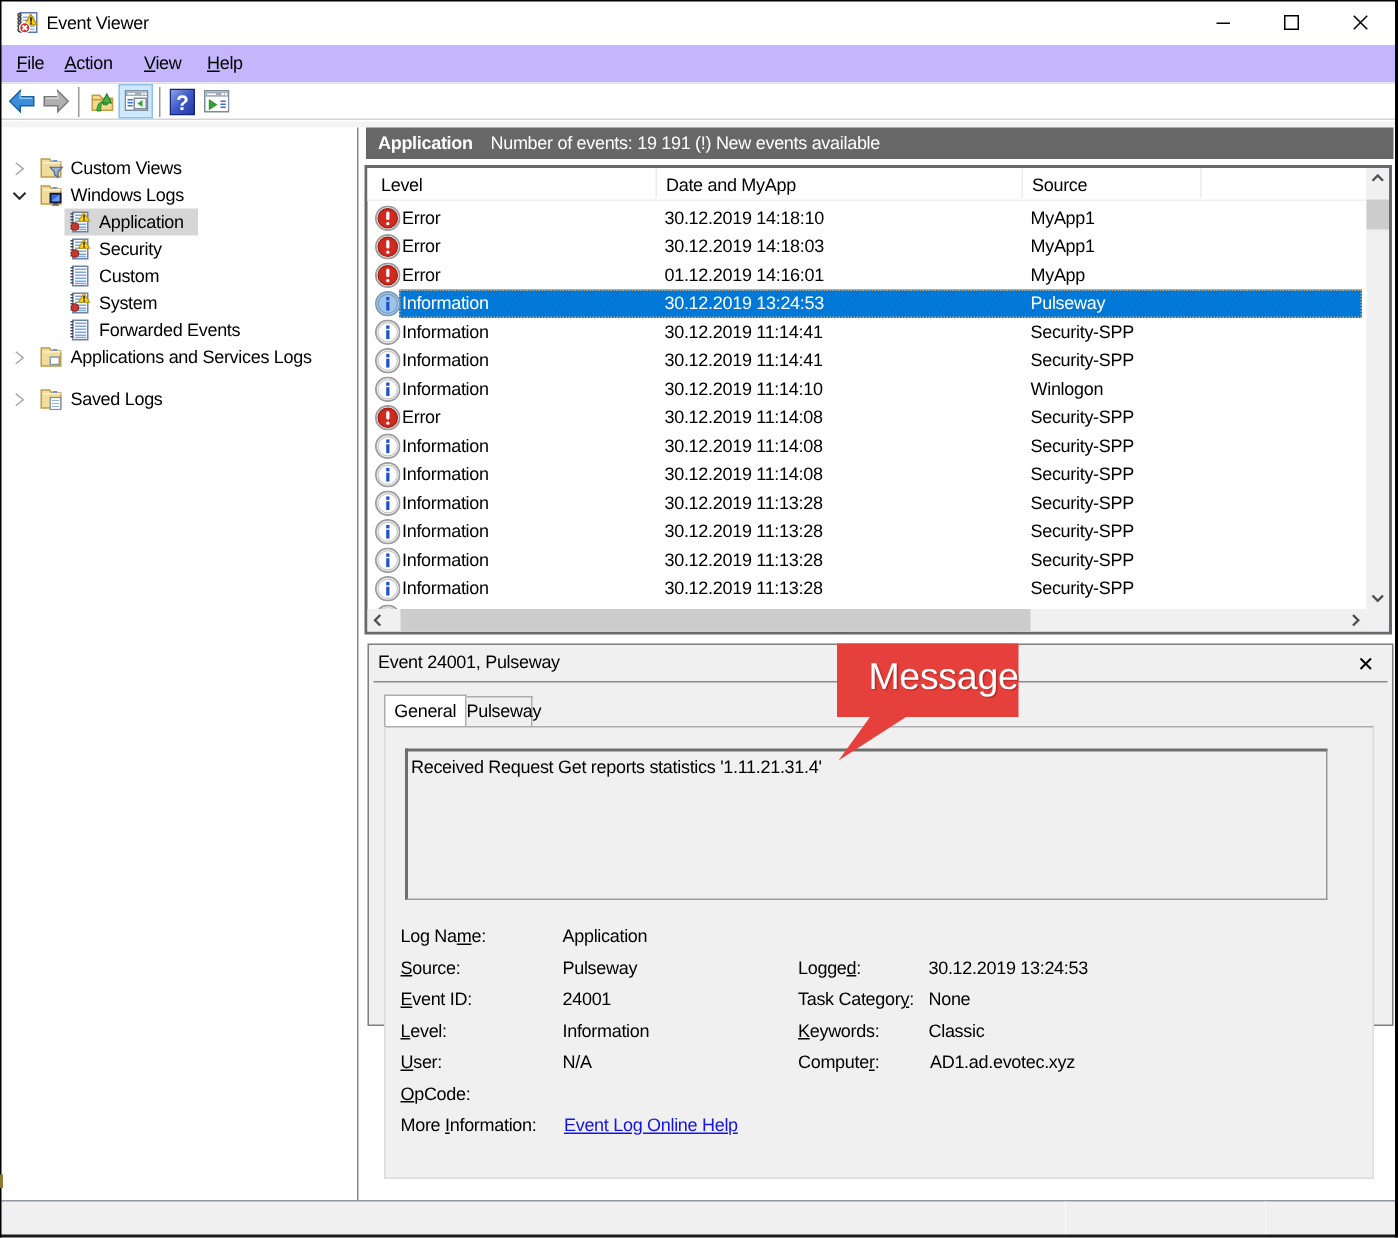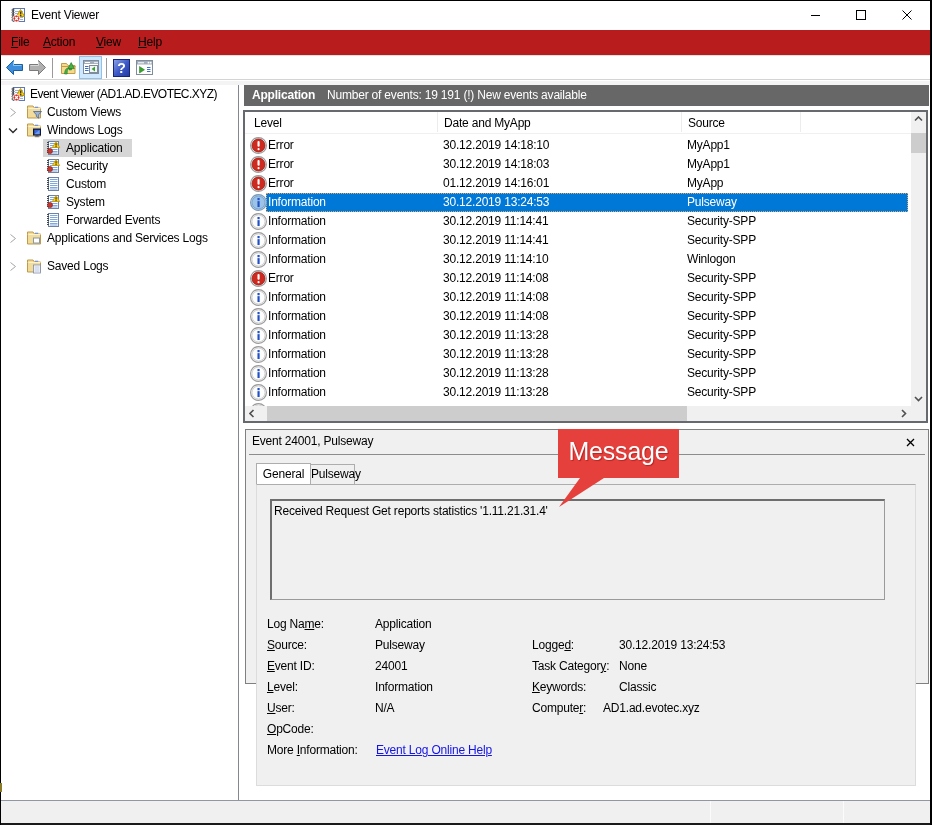--- a/index.html
+++ b/index.html
@@ -4,21 +4,21 @@
 * { margin:0; padding:0; box-sizing:border-box; }
 html,body { width:932px; height:825px; background:#fff; font-family:"Liberation Sans",sans-serif; font-size:12px; letter-spacing:-0.2px; color:#000; overflow:hidden; }
 #win { position:absolute; left:0; top:0; width:932px; height:825px; background:#fff; }
 .abs { position:absolute; }
 .u { text-decoration:underline; }
 
 #titlebar { left:0; top:0; width:930px; height:30px; background:#fff; }
 #title-text { left:31px; top:8px; }
 .wbtn { top:7px; width:16px; height:16px; }
 
-#menubar { left:0; top:30px; width:930px; height:25px; background:#b91c1c; }
+#menubar { left:0; top:30px; width:930px; height:25px; background:#c4b5fd; }
 .menuitem { top:5px; }
 
 #toolbar { left:0; top:55px; width:930px; height:25px; background:#fff; border-top:1px solid #e0e0e0; border-bottom:1px solid #d4d4d4; }
 .tsep { top:2px; width:1px; height:20px; background:#9a9a9a; }
 
 #band { left:0; top:81px; width:930px; height:4px; background:#f4f4f4; }
 
 #tree { left:1px; top:85px; width:238px; height:716px; background:#fff; border-right:1px solid #828790; }
 .trow { position:absolute; height:18px; line-height:18px; white-space:nowrap; }
 .tico { position:absolute; top:1px; }
@@ -38,21 +38,21 @@
 #tabpage { position:absolute; left:10px; top:54px; width:660px; height:302px; background:#f0f0f0; border:1px solid #dcdcdc; border-top:1px solid #adadad; }
 #msgbox { position:absolute; left:24px; top:69px; width:615px; height:101px; border:1px solid #9a9a9a; border-top:2px solid #6e6e6e; border-left:2px solid #6e6e6e; background:#f0f0f0; }
 .dlab { position:absolute; white-space:nowrap; }
 .dval { position:absolute; white-space:nowrap; }
 
 #statusbar { left:0; top:800px; width:930px; height:23px; background:#f0f0f0; border-top:1px solid #9096a4; }
 #statusbar .ssep { position:absolute; top:0; width:1px; height:22px; background:#cdcdcd; border-right:1px solid #fbfbfb; }
 #botblack { left:0; top:823px; width:932px; height:2px; background:#1a1a1a; }
 
 #callout { left:558px; top:429px; width:121px; height:49px; background:#e6403c; z-index:9; }
-#callout span { position:absolute; left:0; top:8px; width:100%; text-align:center; font-size:25px; color:#fff; text-shadow:1px 1px 1px rgba(120,0,0,0.45); }
+#callout span { position:absolute; left:0; top:8px; width:100%; text-align:right; font-size:25px; color:#fff; text-shadow:1px 1px 1px rgba(120,0,0,0.45); }
 #callout-tail { left:558px; top:429px; z-index:9; }
 </style></head>
 <body>
 <div id="win">
 <div class="abs" style="left:0;top:0;width:932px;height:1px;background:#000;z-index:20"></div>
 <div class="abs" style="left:0;top:0;width:1px;height:825px;background:#000;z-index:20"></div>
 <div class="abs" style="left:930px;top:0;width:2px;height:825px;background:#000;z-index:20"></div>
 <div class="abs" style="left:0;top:783px;width:2px;height:9px;background:#8a7a2a;z-index:21"></div>
 
 <div id="titlebar" class="abs">
@@ -191,26 +191,20 @@
             <path d="M2 2.5h2M2 4.5h2M2 6.5h2M2 8.5h2M2 10.5h2M2 12.5h2"></path>
           </g>
       <polygon points="11,1.5 14.7,7.5 7.3,7.5" fill="#fdd117" stroke="#b8940a" stroke-width="0.7"></polygon>
       <rect x="10.5" y="3.2" width="1.1" height="2.4" fill="#3a3000"></rect>
           <rect x="10.5" y="6.1" width="1.1" height="1" fill="#3a3000"></rect>
       <circle cx="5" cy="11" r="2.5" fill="#c3392e" stroke="#932018" stroke-width="0.7"></circle>
     </g>
   </defs>
 </svg>
 <div id="tree" class="abs">
-  <div class="trow" style="left:0;top:0;width:237px">
-    <svg class="tico" style="left:9px" width="16" height="16" viewBox="0 0 16 16">
-          <use href="#ico-root"></use>
-        </svg>
-    <span style="position:absolute;left:29px;letter-spacing:-0.55px">Event Viewer (AD1.AD.EVOTEC.XYZ)</span>
-  </div>
   <div class="trow" style="left:0;top:18px;width:237px">
     <svg class="tico" style="left:8px;top:5px" width="8" height="9" viewBox="0 0 8 9">
           <path d="M1.5 0.5 l5 4 -5 4" fill="none" stroke="#a5a5a5"></path>
         </svg>
     <svg class="tico" style="left:25px" width="17" height="16" viewBox="0 0 17 16">
           <use href="#ico-folder"></use>
       <polygon points="7.5,7.5 15.5,7.5 12.7,10.8 12.7,14.2 10.3,12.4 10.3,10.8" fill="#9db4d6" stroke="#4a6590" stroke-width="0.8"></polygon>
         </svg>
     <span style="position:absolute;left:46px">Custom Views</span>
   </div>
@@ -488,21 +482,21 @@
   <div class="dval" style="left:129px;top:229px">24001</div>
   <div class="dlab" style="left:286px;top:229px">Task Categor<span class="u">y</span>:</div>
   <div class="dval" style="left:373px;top:229px">None</div>
   <div class="dlab" style="left:21px;top:250px"><span class="u">L</span>evel:</div>
   <div class="dval" style="left:129px;top:250px">Information</div>
   <div class="dlab" style="left:286px;top:250px"><span class="u">K</span>eywords:</div>
   <div class="dval" style="left:373px;top:250px">Classic</div>
   <div class="dlab" style="left:21px;top:271px"><span class="u">U</span>ser:</div>
   <div class="dval" style="left:129px;top:271px">N/A</div>
   <div class="dlab" style="left:286px;top:271px">Compute<span class="u">r</span>:</div>
-  <div class="dval" style="left:357px;top:271px">AD1.ad.evotec.xyz</div>
+  <div class="dval" style="left:374px;top:271px">AD1.ad.evotec.xyz</div>
   <div class="dlab" style="left:21px;top:292px"><span class="u">O</span>pCode:</div>
   <div class="dlab" style="left:21px;top:313px">More <span class="u">I</span>nformation:</div>
   <div class="dval" style="left:130px;top:313px;color:#1414e8"><span class="u">Event Log Online Help</span></div>
 </div>
 
 <div id="statusbar" class="abs">
   <div class="ssep" style="left:710px"></div>
   <div class="ssep" style="left:843px"></div>
 </div>
 <div id="botblack" class="abs"></div>

